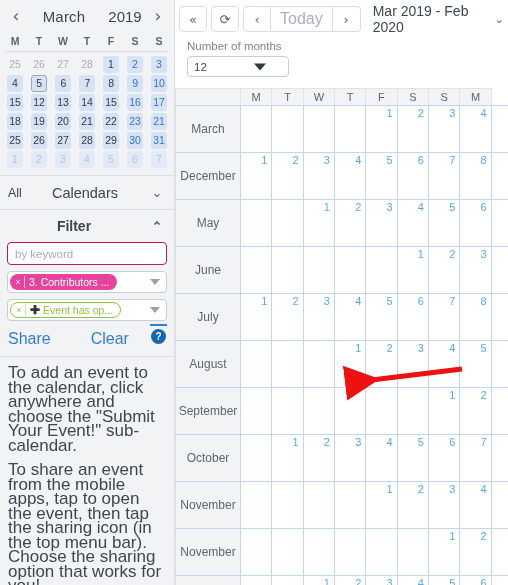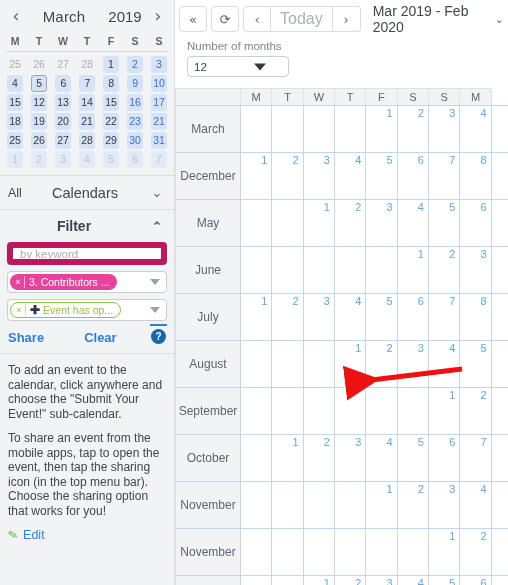--- a/index.html
+++ b/index.html
@@ -73,21 +73,21 @@
 
   
   .filterhead {
     height: 32px; display:flex; align-items:center; padding: 0 8px; position: relative; font-weight: bold;
   }
   .filterhead .ftitle { flex:1; text-align:center; font-size:14px; color:#3d4750; padding-right:8px;}
   .filterhead .fchev { font-size: 13px; color:#5b6670; cursor:pointer; width:18px; text-align:center;}
 
   .fbox { padding: 0 7px; }
   .keyword {
-    width: 100%; height: 23px; border: 6px solid #be185d; border-radius: 4px;
+    width: 100%; height: 23px; border: 1px solid #be185d; border-radius: 4px;
     background: #fff; font-size: 11.5px; color: #9aa1a8; padding: 0 7px;
     font-family: "Liberation Sans", sans-serif; outline: none;
   }
   .keyword::placeholder { color: #a8aeb4; }
 
   .selbox {
     margin-top: 6px; width: 100%; height: 22px; border: 1px solid #c9ced3;
     border-radius: 4px; background: #fff; display: flex; align-items: center;
     padding: 0 2px; cursor: pointer; position: relative;
   }
@@ -107,38 +107,38 @@
   .tag .plus { font-size: 12px; color: #333; margin-right: 3px; font-weight: bold; line-height: 12px;}
   .selarrow {
     position: absolute; right: 6px; top: 50%; transform: translateY(-50%);
     width: 0; height: 0; border-left: 5px solid transparent; border-right: 5px solid transparent;
     border-top: 6px solid #9aa1a8;
   }
 
   .linkrow {
     display: flex; align-items: center; padding: 9px 8px 8px 8px; position: relative;
   }
-  .linkrow a { font-size: 13px; color: #2f7fd6; text-decoration: none; cursor: pointer; font-weight: bold; }
+  .linkrow a { font-size: 16px; color: #2f7fd6; text-decoration: none; cursor: pointer; }
   .linkrow .sp { width: 40px; }
   .helpicon {
     position: absolute; right: 8px; top: 8px;
     width: 15px; height: 15px; border-radius: 50%;
     background: #1566b5; color: #fff; font-size: 10px; font-weight: bold;
     text-align: center; line-height: 15px; cursor: pointer;
   }
   .helpbar { position:absolute; right:7px; top:3px; width:17px; height:2px; background:#2f7fd6;}
 
   
   .helpsec { border-top: 1px solid #dcdfe2; padding: 9px 8px 0 8px; }
   .helpsec h3 {
     font-size: 13.5px; font-weight: normal; color: #3d4750; text-align: center;
     margin-bottom: 9px;
   }
   .helpsec p {
-    font-size: 12px; color: #3d4750; line-height: 14.5px; margin-bottom: 10px;
+    font-size: 17px; color: #3d4750; line-height: 14.5px; margin-bottom: 10px;
   }
   .editrow { display: flex; align-items: center; gap: 5px; margin-top: 2px; }
   .editrow .pencil { font-size: 12px; color: #5cb531; transform: rotate(-10deg); }
   .editrow a { font-size: 12.5px; color: #2f7fd6; text-decoration: none; cursor:pointer;}
 
   
   .main { flex: 1; height: 585px; position: relative; background: #fff; overflow: hidden; }
 
   .toolbar {
     height: 38px; display: flex; align-items: center; padding: 0 4px;

